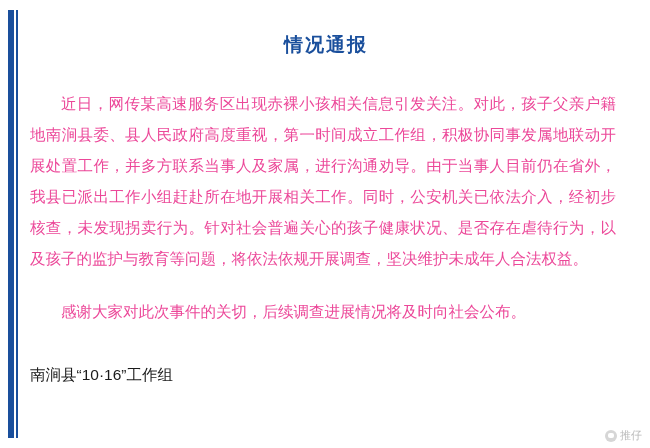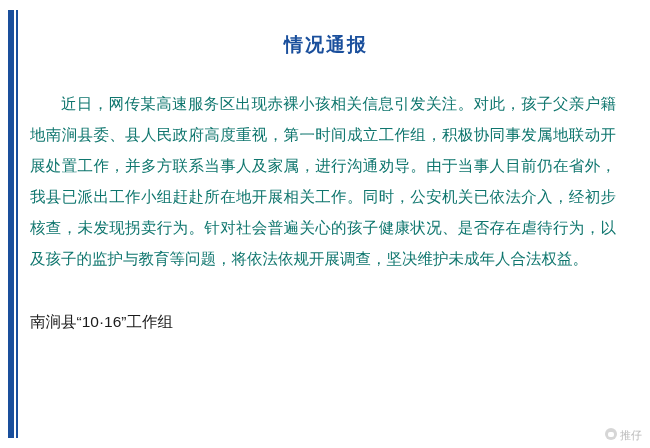--- a/index.html
+++ b/index.html
@@ -50,21 +50,21 @@
     font-size: 19px;
     font-weight: bold;
     letter-spacing: 2px;
     margin-top: 22px;
     margin-bottom: 0;
     padding-right: 18px;
   }
   .body-text {
     margin-top: 30px;
     padding-right: 24px;
-    color: #0f766e;
+    color: #ec4899;
     font-size: 15.5px;
     line-height: 31px;
     text-align: justify;
     text-justify: inter-ideograph;
     text-indent: 2em;
   }
   .body-text.second {
     margin-top: 22px;
   }
   .signature {
@@ -78,21 +78,21 @@
   .sig-line {
     display: block;
   }
   .watermark {
     position: absolute;
     right: 8px;
     bottom: 5px;
     font-size: 11px;
     color: #b9b9b9;
     display: flex;
-    align-items: flex-start;
+    align-items: center;
     gap: 3px;
   }
   .wm-logo {
     display: inline-block;
     width: 12px;
     height: 12px;
     border-radius: 50%;
     background: #d6d6d6;
     position: relative;
   }
@@ -114,20 +114,21 @@
 
   <div class="left-bar"></div>
   <div class="left-bar-inner"></div>
 
   <div class="content">
 
     <div class="title">情况通报</div>
 
     <div class="body-text first">近日，网传某高速服务区出现赤裸小孩相关信息引发关注。对此，孩子父亲户籍地南涧县委、县人民政府高度重视，第一时间成立工作组，积极协同事发属地联动开展处置工作，并多方联系当事人及家属，进行沟通劝导。由于当事人目前仍在省外，我县已派出工作小组赶赴所在地开展相关工作。同时，公安机关已依法介入，经初步核查，未发现拐卖行为。针对社会普遍关心的孩子健康状况、是否存在虐待行为，以及孩子的监护与教育等问题，将依法依规开展调查，坚决维护未成年人合法权益。</div>
 
+    <div class="body-text second">感谢大家对此次事件的关切，后续调查进展情况将及时向社会公布。</div>
 
     <div class="signature">
       <span class="sig-line">南涧县“10·16”工作组</span>
     </div>
 
   </div>
 
   <div class="watermark">
     <span class="wm-logo"></span>
     <span>推仔</span>

